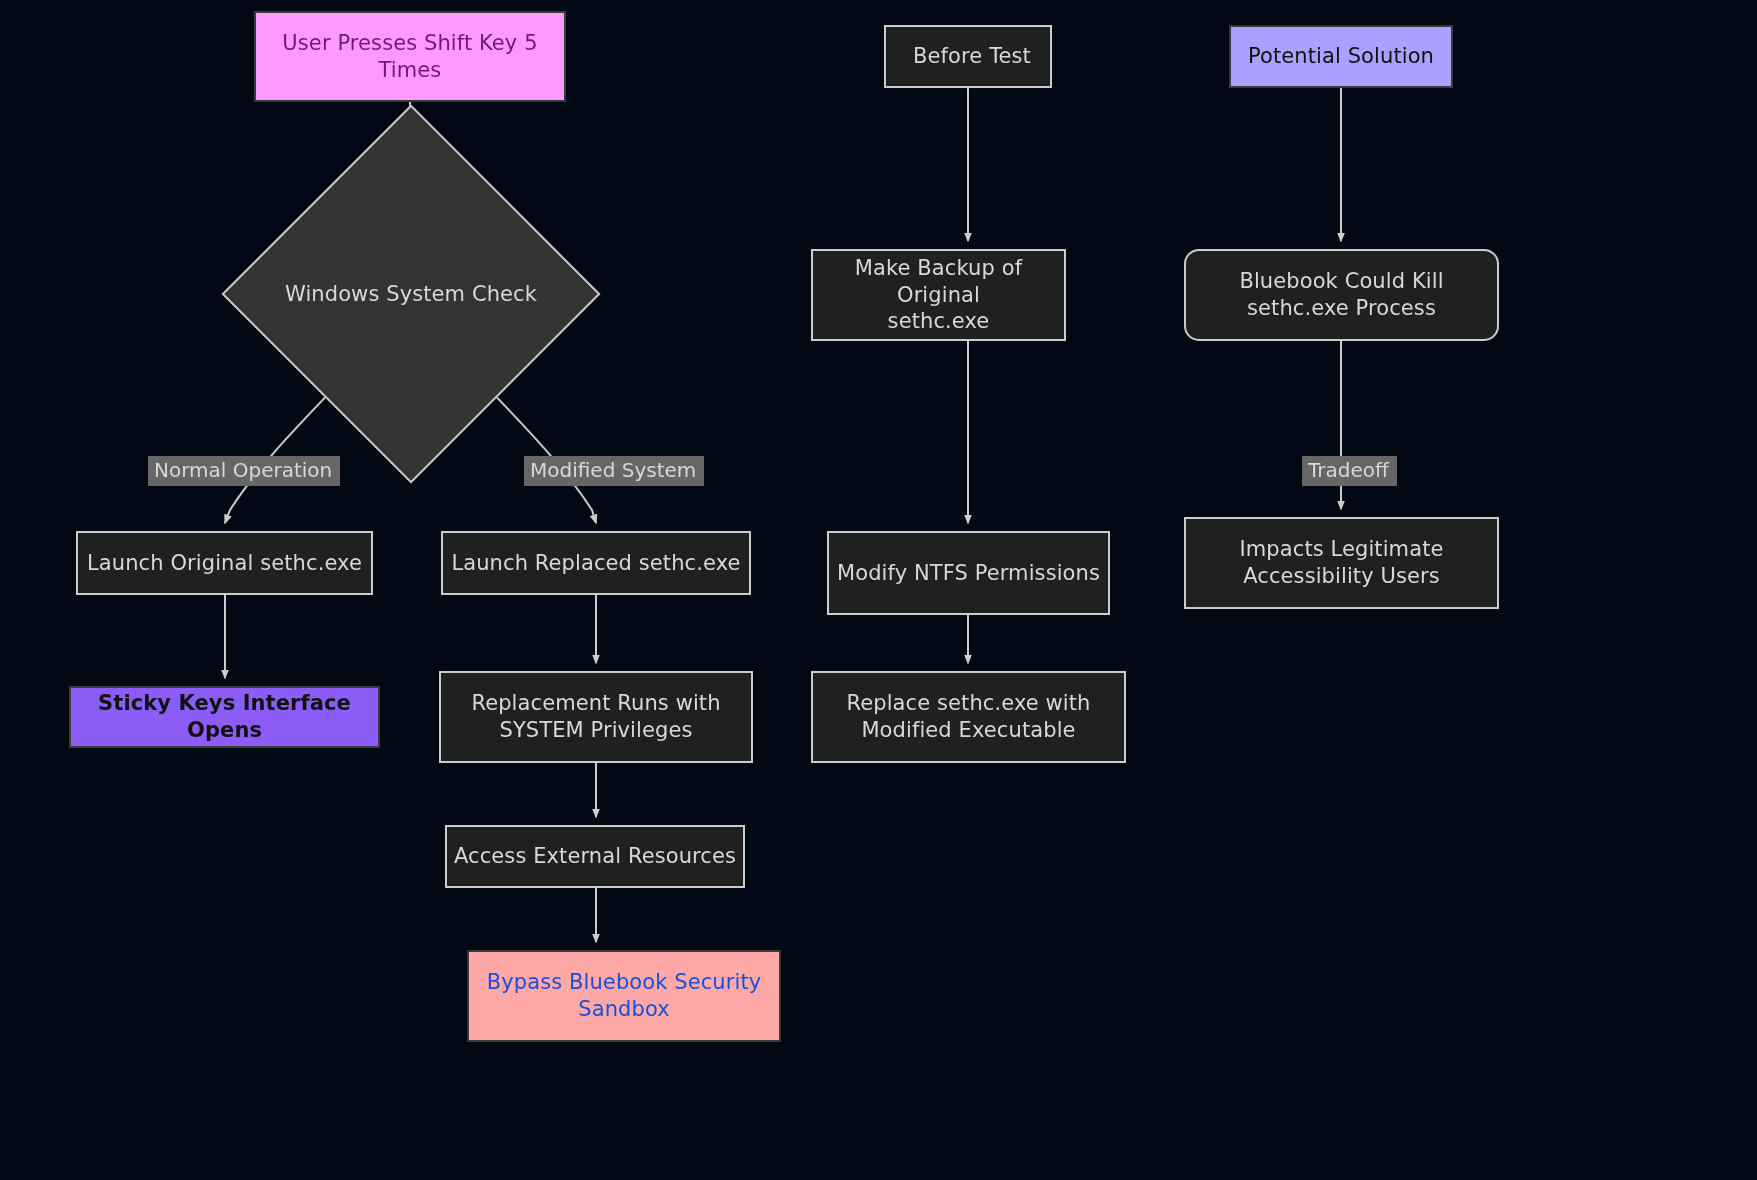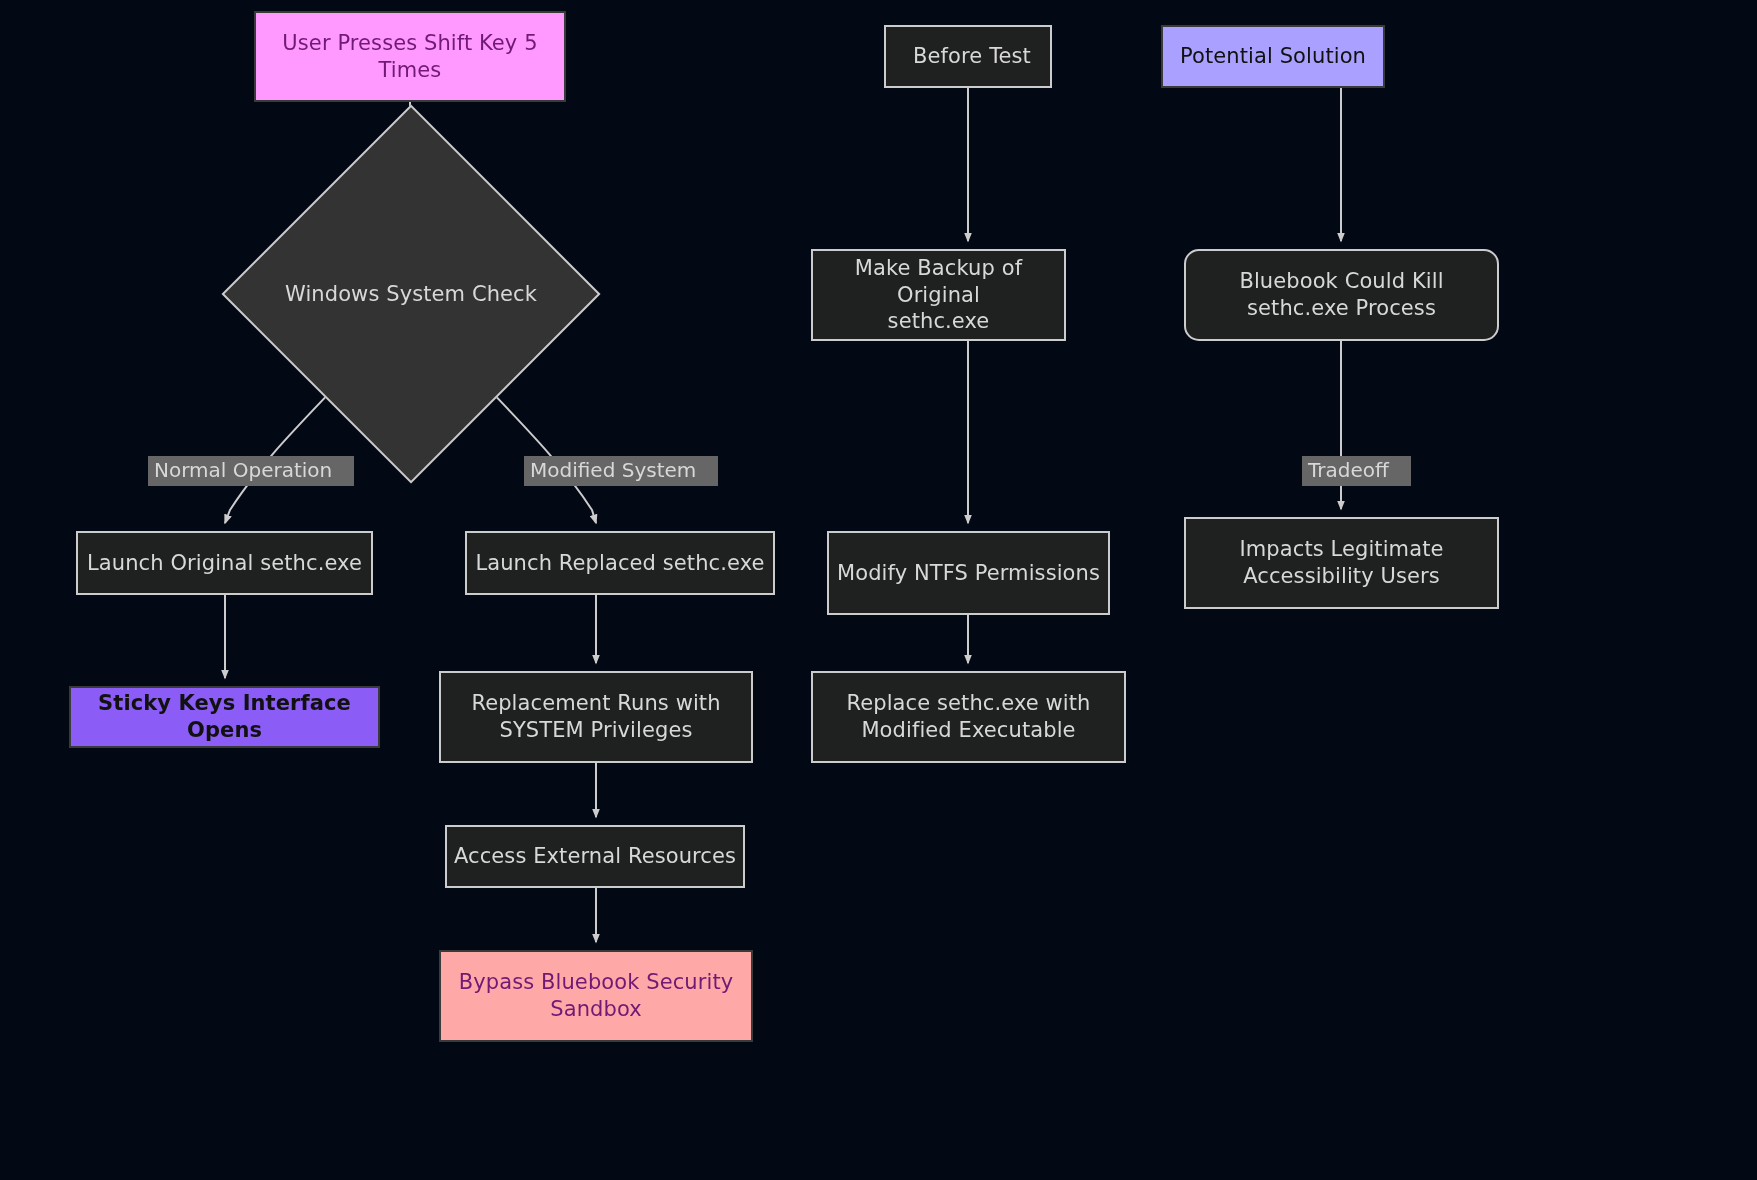--- a/index.html
+++ b/index.html
@@ -52,21 +52,22 @@
   }
   .node.rect.accent-green {
     background: #8b5cf6;
     border-color: #3a3a3a;
     color: #111111;
     font-weight: bold;
   }
   .node.rect.accent-red {
     background: #ffa8a8;
     border-color: #3a3a3a;
-    color: #701a75;
+    color: #1d4ed8;
+    margin-left: 28px;
   }
   .node.rect.accent-blue {
     background: #aaa0ff;
     border-color: #3a3a3a;
     color: #111111;
   }
   .node.diamond {
     background: transparent;
     border: none;
     color: #d8d8d8;
@@ -84,21 +85,21 @@
   }
   .diamond-label {
     position: relative;
     z-index: 2;
   }
   .edge-label {
     position: absolute;
     background: #666666;
     color: #d8d8d8;
     font-size: 20px;
-    padding: 3px 22px 5px 6px;
+    padding: 3px 8px 5px 6px;
     box-sizing: border-box;
     white-space: nowrap;
     z-index: 4;
     line-height: 1.1;
   }
 </style>
 </head>
 <body>
 
 <div id="canvas">
@@ -136,21 +137,21 @@
   </div>
 
   <div class="node rect" style="left:76px; top:531px; width:297px; height:64px;">
     <span>Launch Original sethc.exe</span>
   </div>
 
   <div class="node rect accent-green" style="left:69px; top:686px; width:311px; height:62px;">
     <span>Sticky Keys Interface Opens</span>
   </div>
 
-  <div class="node rect" style="left:441px; top:531px; width:310px; height:64px;margin-left:24px;">
+  <div class="node rect" style="left:441px; top:531px; width:310px; height:64px;">
     <span>Launch Replaced sethc.exe</span>
   </div>
 
   <div class="node rect" style="left:439px; top:671px; width:314px; height:92px;">
     <span>Replacement Runs with
 SYSTEM Privileges</span>
   </div>
 
   <div class="node rect" style="left:445px; top:825px; width:300px; height:63px;">
     <span>Access External Resources</span>
@@ -172,21 +173,21 @@
 
   <div class="node rect" style="left:827px; top:531px; width:283px; height:84px;">
     <span>Modify NTFS Permissions</span>
   </div>
 
   <div class="node rect" style="left:811px; top:671px; width:315px; height:92px;">
     <span>Replace sethc.exe with
 Modified Executable</span>
   </div>
 
-  <div class="node rect accent-blue" style="left:1161px; top:25px; width:224px; height:63px;">
+  <div class="node rect accent-blue" style="left:1229px; top:25px; width:224px; height:63px;">
     <span>Potential Solution</span>
   </div>
 
   <div class="node rect" style="left:1184px; top:249px; width:315px; height:92px;border-radius:15px;">
     <span>Bluebook Could Kill
 sethc.exe Process</span>
   </div>
 
   <div class="node rect" style="left:1184px; top:517px; width:315px; height:92px;">
     <span>Impacts Legitimate

